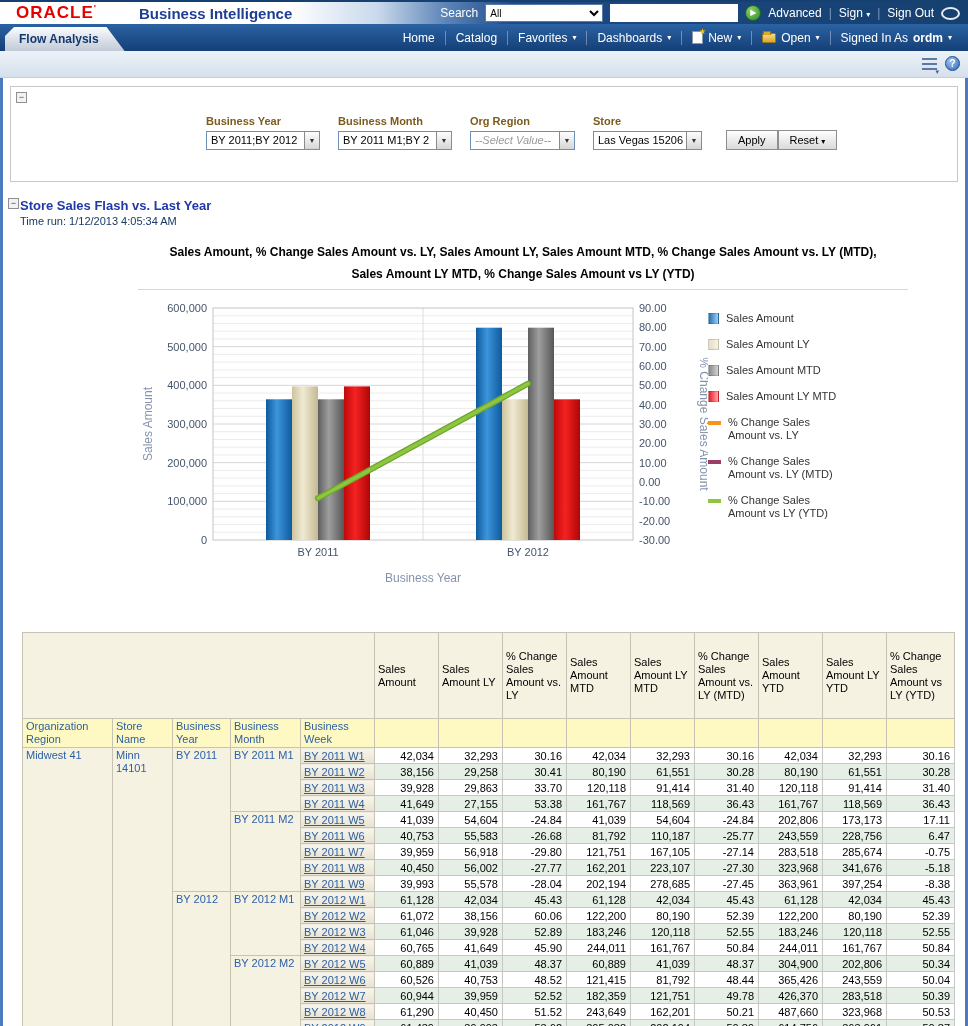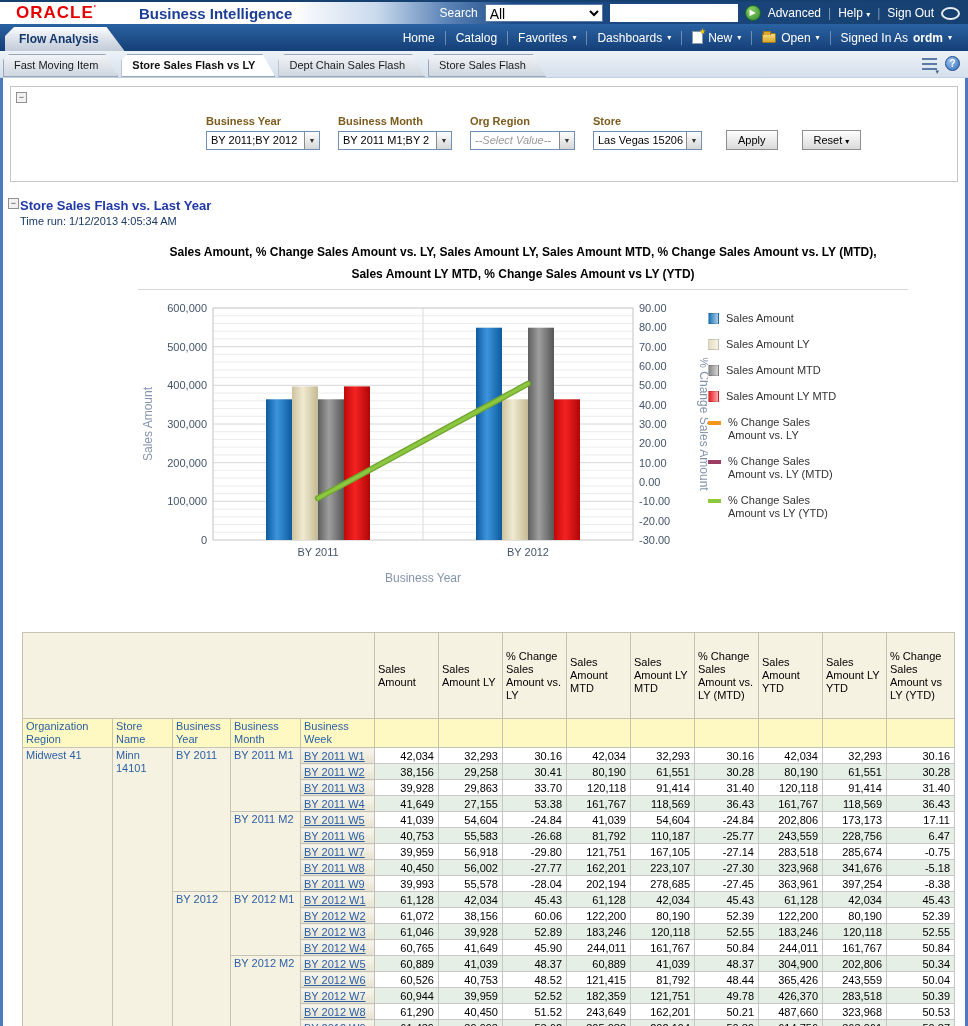--- a/index.html
+++ b/index.html
@@ -9,21 +9,21 @@
   
   .topbar {
     height:24px; display:flex; align-items:center; position:relative;
     border-top:2px solid #16406F;
     background:linear-gradient(90deg,#ffffff 0%,#ffffff 30%,#c9d9ec 39%,#5d85b8 46%,#1c4a86 53%,#16406F 100%);
   }
   .logo { font-size:17px; font-weight:bold; color:#E60000; letter-spacing:1px; margin-left:16px; }
   .logo sup { font-size:9px; }
   .product { font-size:15px; font-weight:bold; color:#1C3E94; margin-left:42px; }
   .top-right { position:absolute; right:8px; display:flex; align-items:center; gap:7px; color:#fff; font-size:12px; }
-  .search-select { width:118px; height:18px; font-size:14px; border:1px solid #5A7BA8; background:#fff; color:#000; font-family:"Liberation Sans",sans-serif; }
+  .search-select { width:118px; height:18px; font-size:10px; border:1px solid #5A7BA8; background:#fff; color:#000; font-family:"Liberation Sans",sans-serif; }
   .search-input { width:128px; height:18px; border:1px solid #fff; font-size:11px; padding:0 3px; }
   .go-btn { width:16px; height:16px; border-radius:50%; background:radial-gradient(circle at 35% 30%,#8fd06a,#2E8B2E); border:1px solid #1E6B1E;
             color:#fff; font-size:8px; line-height:14px; text-align:center; cursor:pointer; }
   .tb-sep { color:#7C97BC; }
   .caret { font-size:8px; position:relative; top:0px; }
   .signout-ring { width:19px; height:13px; border:2px solid #E8ECF4; border-radius:50%; display:inline-block; }
 
   
   .navbar { height:27px; background:linear-gradient(#2A62A2,#153F77); position:relative; display:flex; align-items:center; }
   .flow-tab {
@@ -63,21 +63,21 @@
   .panel1 { border:1px solid #C6C6C6; margin:3px 7px 0 7px; height:96px; position:relative; }
   .collapse-box { width:11px; height:11px; border:1px solid #909090; background:#F2F2F2; font-size:9px; line-height:9px; text-align:center; color:#444; cursor:pointer; }
   .panel1 .collapse-box { position:absolute; top:5px; left:5px; }
   .filters { position:absolute; left:195px; top:28px; display:flex; gap:18px; align-items:flex-end; }
   .ffield { display:flex; flex-direction:column; gap:4px; }
   .flabel { font-size:11px; font-weight:bold; color:#7D5B1C; }
   .fselect { display:flex; border:1px solid #6E90B8; background:#fff; height:19px; align-items:stretch; }
   .fselect .val { padding:2px 3px 0 4px; font-size:11px; white-space:nowrap; overflow:hidden; color:#000; }
   .fselect .val.placeholder { color:#9A9A9A; font-style:italic; }
   .fselect .ddbtn { width:15px; background:linear-gradient(#FEFEFE,#D6D6D6); border-left:1px solid #8A8A8A; font-size:7px; color:#333; display:flex; align-items:center; justify-content:center; cursor:pointer; }
-  .fbuttons { display:flex; gap:24px; margin-left:6px; margin-bottom:0px; }
+  .fbuttons { display:flex; gap:0; margin-left:6px; margin-bottom:0px; }
   .btn-std { border:1px solid #8E8E8E; background:linear-gradient(#FEFEFE,#DADADA); font-size:11px; color:#000; height:20px; padding:0 11px; cursor:pointer; font-family:"Liberation Sans",sans-serif; white-space:nowrap; }
 
   .panel2 { margin:8px 7px 0 7px; position:relative; }
   .panel2 .collapse-box { position:absolute; top:0px; left:-2px; }
   .sec-title { margin:16px 0 2px 10px; font-size:13px; font-weight:bold; color:#2038A8; }
   .time-run { margin-left:10px; font-size:11px; color:#1A3A64; }
 
   
   .chart-wrap { margin:14px 0 0 128px; width:770px; }
   .chart-title { font-size:12px; font-weight:bold; color:#000; text-align:center; width:720px; margin:0 auto 4px auto; line-height:22px; }
@@ -106,21 +106,21 @@
 <div class="topbar">
   <span class="logo"><span>ORACLE</span><sup>'</sup></span>
   <span class="product">Business Intelligence</span>
   <div class="top-right">
     <span>Search</span>
     <select class="search-select"><option>All</option></select>
     <input class="search-input" value="" style="">
     <span class="go-btn">▶</span>
     <a style="color:#fff;cursor:pointer;">Advanced</a>
     <span class="tb-sep">|</span>
-    <a style="color:#fff;cursor:pointer;"><span>Help</span> <span class="caret">▾</span></a>
+    <a style="color:#fff;cursor:pointer;"><span>Sign</span> <span class="caret">▾</span></a>
     <span class="tb-sep">|</span>
     <a style="color:#fff;cursor:pointer;">Sign Out</a>
     <span class="signout-ring"></span>
   </div>
 </div>
 
 <div class="navbar">
   <div class="flow-tab">Flow Analysis</div>
   <div class="nav-right" id="nav-right">
       <div class="nav-item">
@@ -155,26 +155,20 @@
       <span class="nav-sep"></span>
       <div class="nav-item">
         <span>Signed In As</span>
         <span class="user">ordm</span>
         <span class="caret">▾</span>
       </div>
     </div>
 </div>
 
 <div class="subtabbar">
-  <div id="subtabs" style="display:flex;align-items:flex-end;">
-      <div class="subtab">Fast Moving Item</div>
-      <div class="subtab active">Store Sales Flash vs LY</div>
-      <div class="subtab">Dept Chain Sales Flash</div>
-      <div class="subtab">Store Sales Flash</div>
-    </div>
   <div class="subtab-icons">
     <span class="icon-viewsel"></span>
     <span class="icon-help">?</span>
   </div>
 </div>
 
 <div class="content">
 
   <div class="panel1">
     <span class="collapse-box">−</span>

